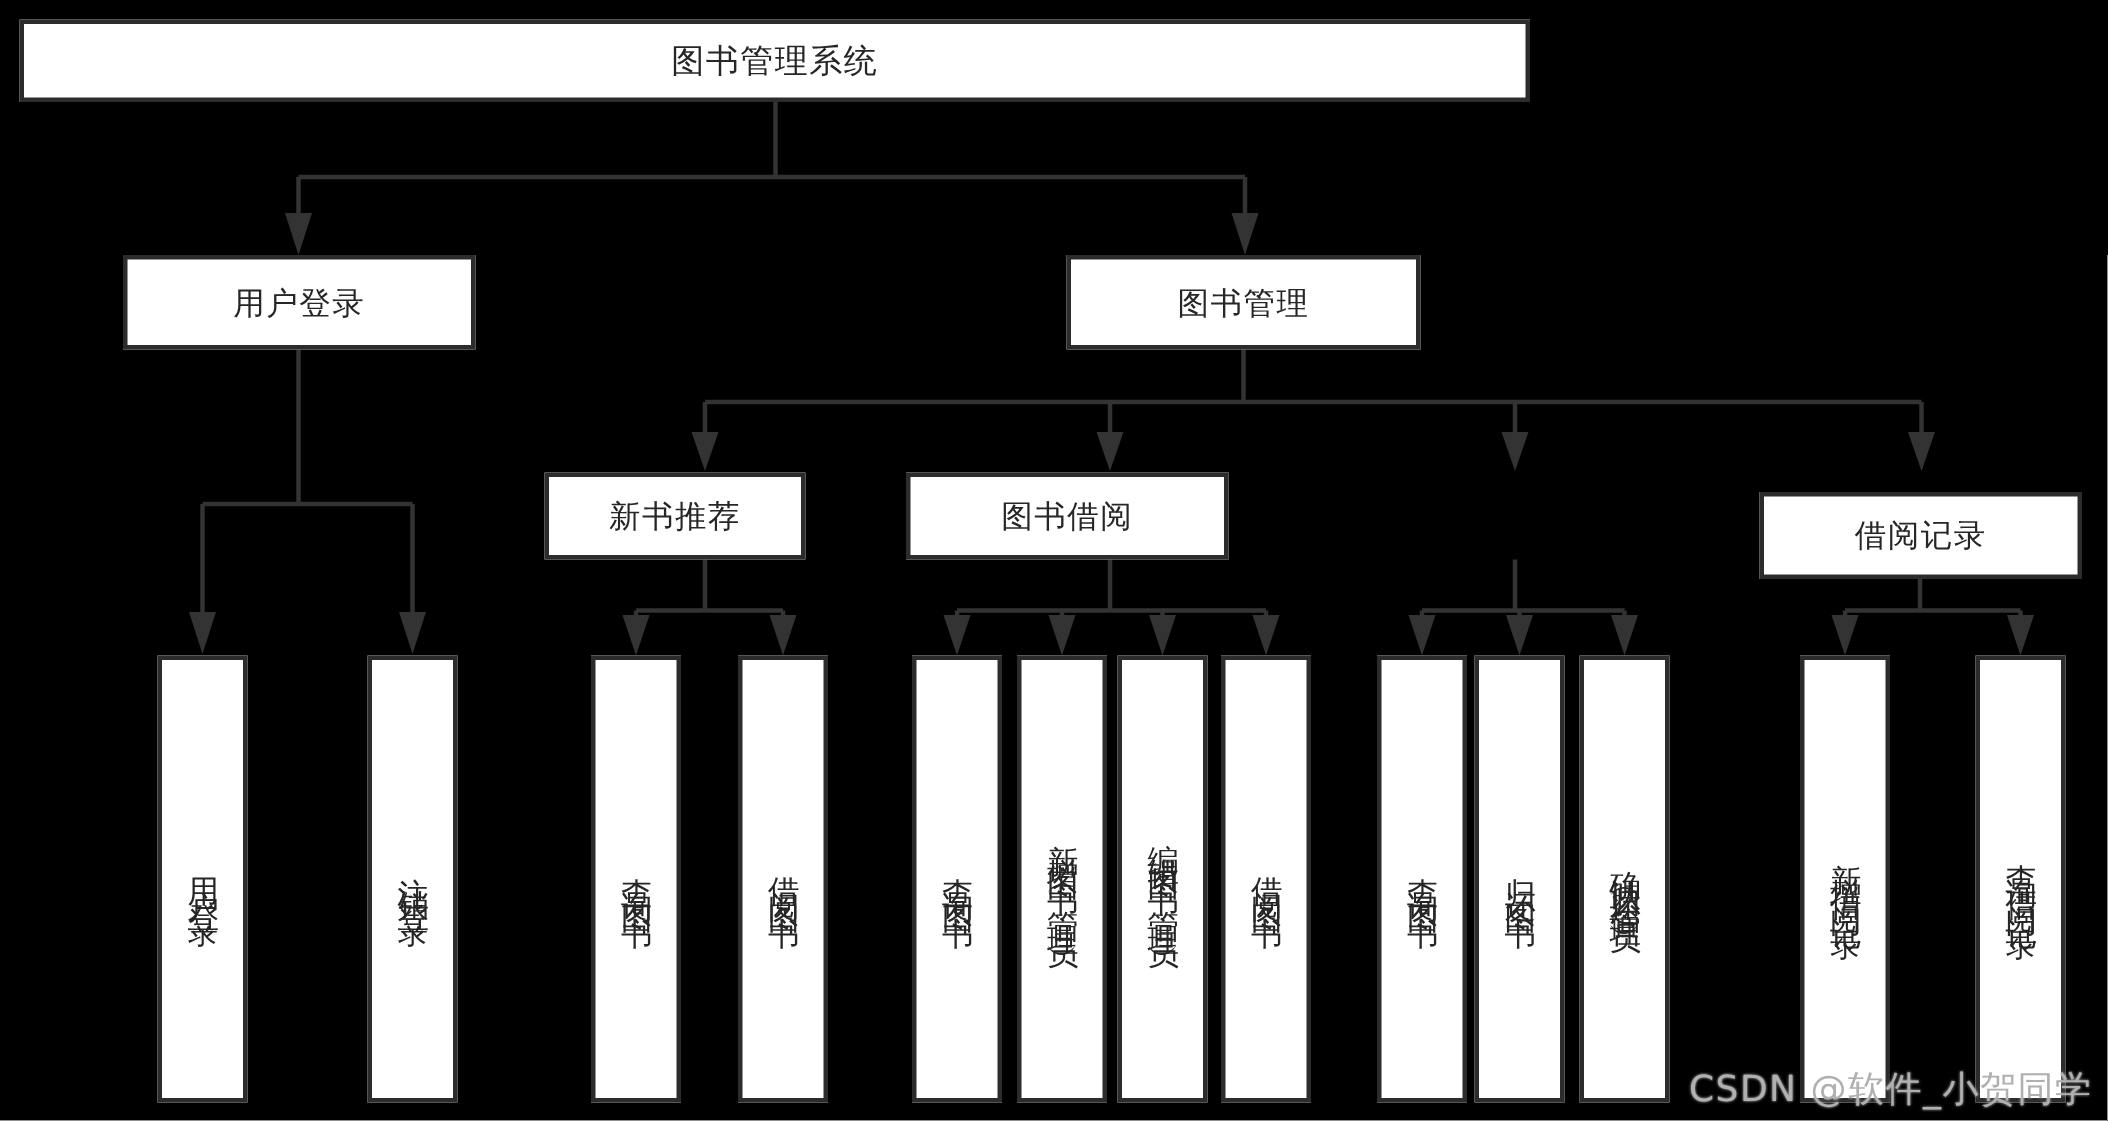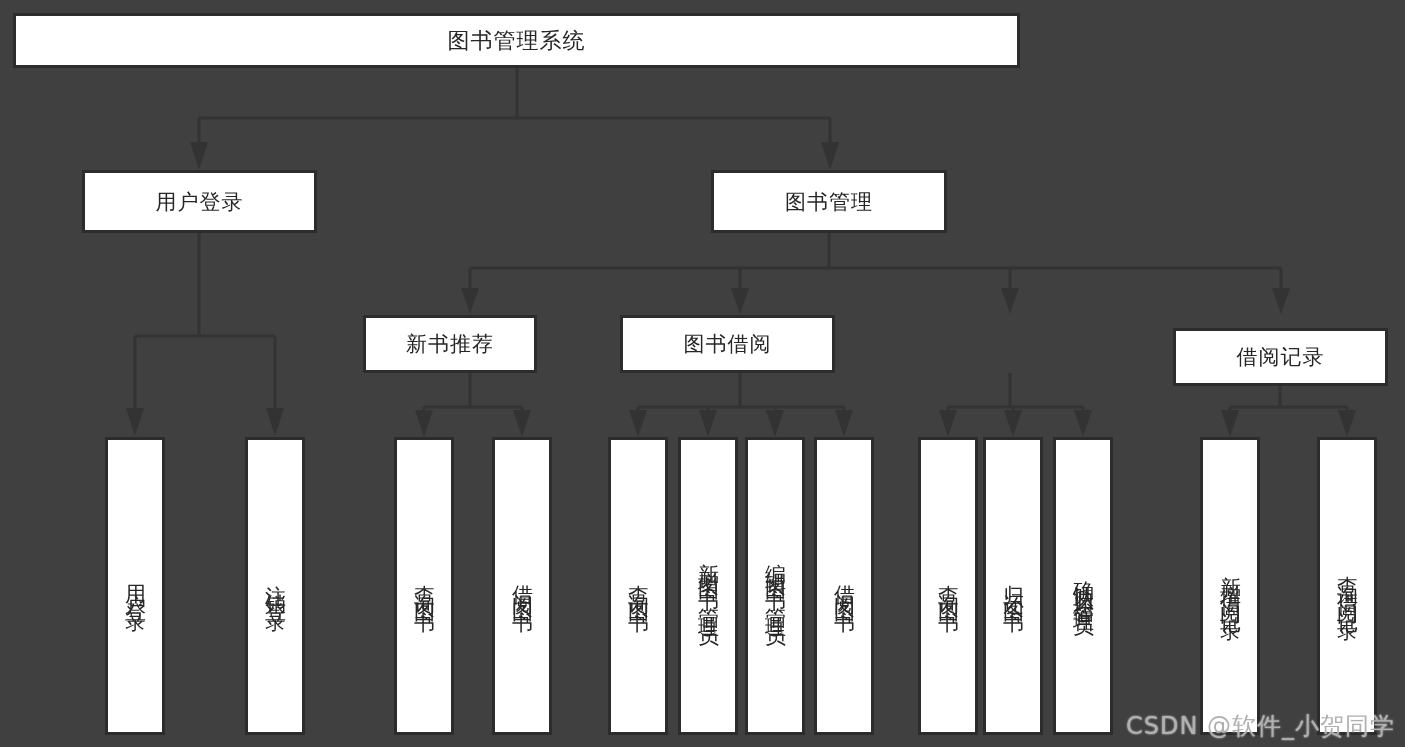--- a/index.html
+++ b/index.html
@@ -1,17 +1,17 @@
 <!DOCTYPE html>
 <html><head>
 <meta charset="utf-8">
 <style>
   html,body{margin:0;padding:0;background:#ffffff;}
   .canvas{
-    position:relative;width:1405px;height:747px;background:#404040;
+    position:relative;width:1405px;height:747px;background:#000000;
     font-family:"DejaVu Sans","Liberation Sans",sans-serif;overflow:hidden;
   }
   .connectors{position:absolute;left:0;top:0;width:1405px;height:747px;}
   .hnode{
     position:absolute;box-sizing:border-box;background:#ffffff;
     border:3px solid #2c2c2c;display:flex;align-items:center;justify-content:center;
     font-size:21px;color:#262626;letter-spacing:1px;white-space:nowrap;
   }
   .vnode{
     position:absolute;box-sizing:border-box;background:#ffffff;
@@ -71,21 +71,21 @@
       <polygon points="1338,410 1356,410 1347,437"></polygon>
     </g>
   </svg>
 
   <div class="hnode" style="left:13px;top:13px;width:1007px;height:55px;font-size:22px">图书管理系统</div>
 
   <div class="hnode" style="left:82px;top:170px;width:235px;height:63px">用户登录</div>
   <div class="hnode" style="left:711px;top:170px;width:236px;height:63px">图书管理</div>
 
   <div class="hnode" style="left:363px;top:315px;width:174px;height:58px">新书推荐</div>
-  <div class="hnode" style="left:620px;top:315px;width:215px;height:58px">图书借阅</div>
+  <div class="hnode" style="left:604px;top:315px;width:215px;height:58px">图书借阅</div>
   <div class="hnode" style="left:1173px;top:328px;width:215px;height:58px">借阅记录</div>
 
   <div class="vnode" style="left:105px;top:437px;width:60px;height:298px">
     <span class="vtext">用户登录</span>
   </div>
   <div class="vnode" style="left:245px;top:437px;width:60px;height:298px">
     <span class="vtext">注销登录</span>
   </div>
 
   <div class="vnode" style="left:394px;top:437px;width:60px;height:298px">

